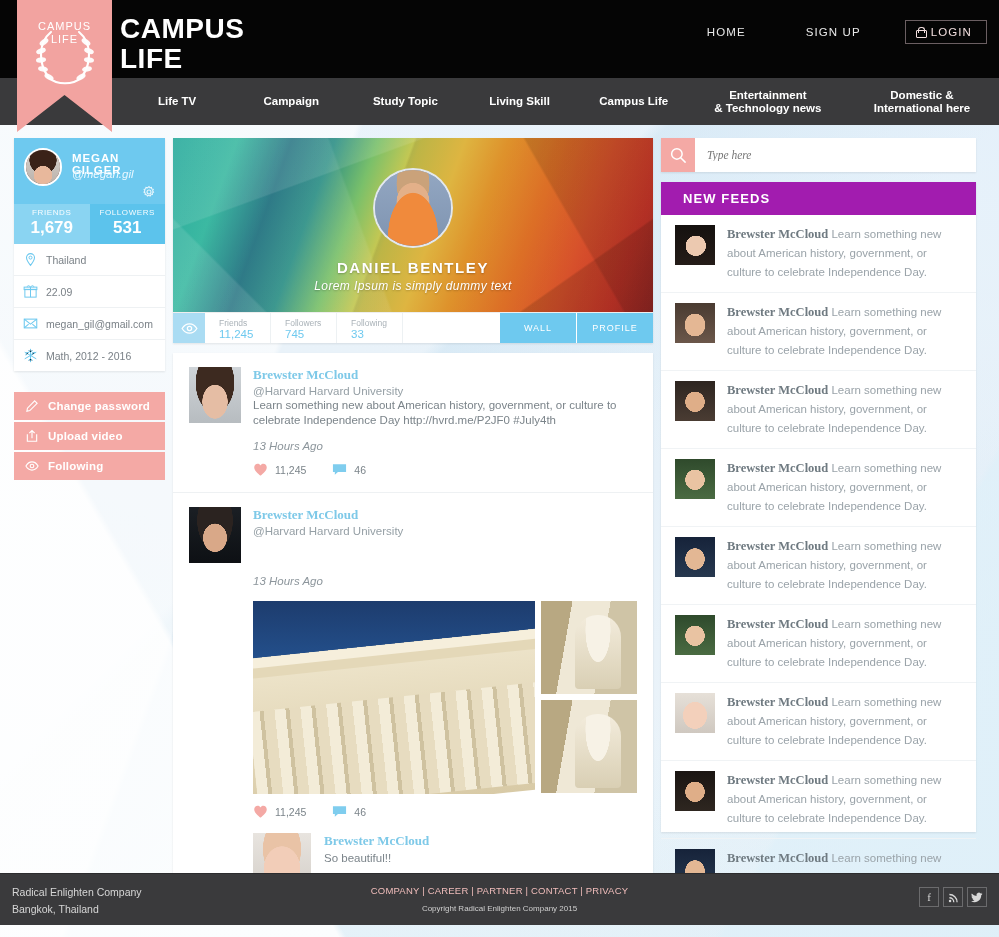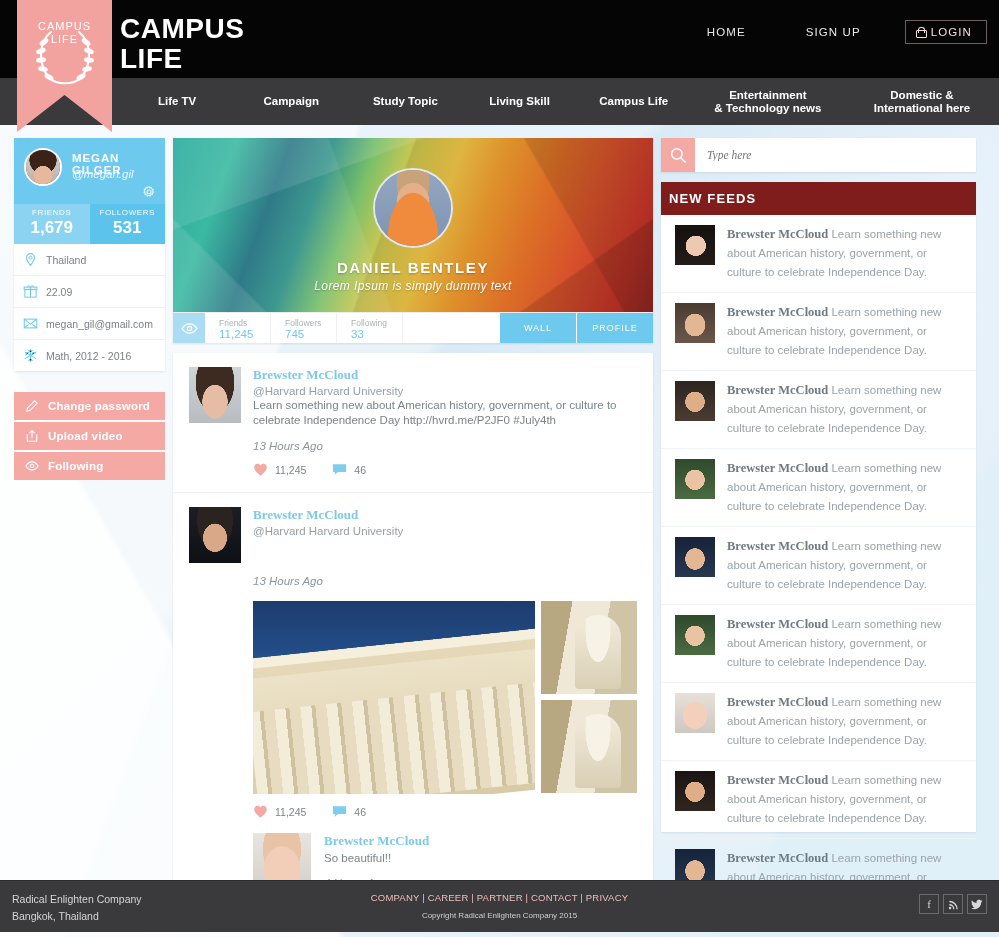--- a/index.html
+++ b/index.html
@@ -271,22 +271,22 @@
   .search-ic {
     width: 34px; background: #f4a9a5; display: flex; align-items: center; justify-content: center;
     cursor: pointer;
   }
   .searchbar input {
     flex: 1; border: none; outline: none; padding: 0 12px; font-size: 11.5px;
     font-style: italic; color: #8d969c; font-family: "Liberation Serif", serif; background: #fff;
   }
   .feedpanel { margin-top: 10px; background: #fff; box-shadow: 0 1px 2px rgba(0,0,0,.09); height: 650px; }
   .feedhead {
-    background: #7f1d1d; color: #fff; font-size: 13px; font-weight: bold;
-    letter-spacing: 1.1px; padding: 9px 8px;
+    background: #a21caf; color: #fff; font-size: 13px; font-weight: bold;
+    letter-spacing: 1.1px; padding: 9px 22px;
   }
   .feeditem {
     display: flex; gap: 12px; padding: 10px 14px; border-bottom: 1px solid #f0f3f5;
     cursor: pointer;
   }
   .fthumb { width: 40px; height: 40px; flex: 0 0 40px; overflow: hidden; }
   .ftext { font-size: 11.5px; line-height: 19px; color: #9aa3a9; }
   .ftext b { color: #6f7a81; font-family: "Liberation Serif", serif; font-size: 12.5px; }
 
   .f-a { background: radial-gradient(ellipse at 52% 52%, #ecc9b0 0 34%, rgba(0,0,0,0) 35%), linear-gradient(#15110f, #241c18); }
@@ -294,21 +294,21 @@
   .f-c { background: radial-gradient(ellipse at 50% 52%, #dfae88 0 34%, rgba(0,0,0,0) 35%), linear-gradient(#2d2520, #4a3c33); }
   .f-d { background: radial-gradient(ellipse at 50% 52%, #e9c3a2 0 34%, rgba(0,0,0,0) 35%), linear-gradient(#2f4a2c, #4a6b42); }
   .f-e { background: radial-gradient(ellipse at 50% 55%, #e3b794 0 34%, rgba(0,0,0,0) 35%), linear-gradient(#16233a, #27384f); }
   .f-f { background: radial-gradient(ellipse at 50% 52%, #e9c3a2 0 34%, rgba(0,0,0,0) 35%), linear-gradient(#2f4a2c, #4a6b42); }
   .f-g { background: radial-gradient(ellipse at 50% 56%, #f3d0bb 0 42%, rgba(0,0,0,0) 43%), linear-gradient(#e6e0d8, #cfc8c0); }
   .f-h { background: radial-gradient(ellipse at 50% 52%, #dfae88 0 34%, rgba(0,0,0,0) 35%), linear-gradient(#1a1512, #2e2620); }
   .f-i { background: radial-gradient(ellipse at 50% 55%, #e3b794 0 34%, rgba(0,0,0,0) 35%), linear-gradient(#16233a, #27384f); }
 
   
   .footer {
-    position: absolute; left: 0; bottom: 5px; width: 999px; height: 52px;
+    position: absolute; left: 0; bottom: 12px; width: 999px; height: 52px;
     background: #3a3a3c; border-top: 1px solid #2c2c2e; z-index: 5;
     display: flex; align-items: center;
   }
   .f-left { position: absolute; left: 12px; top: 10px; color: #d6d6d6; font-size: 10.5px; line-height: 17px; }
   .f-center { position: absolute; left: 0; right: 0; top: 11px; text-align: center; }
   .f-links { color: #f0bdbb; font-size: 9.5px; letter-spacing: .2px; }
   .f-copy { color: #cfcfcf; font-size: 8px; margin-top: 8px; }
   .f-social { position: absolute; right: 12px; top: 13px; display: flex; gap: 4px; }
   .sbtn {
     width: 20px; height: 20px; border: 1px solid #6b6b6d; color: #d8d8d8;

